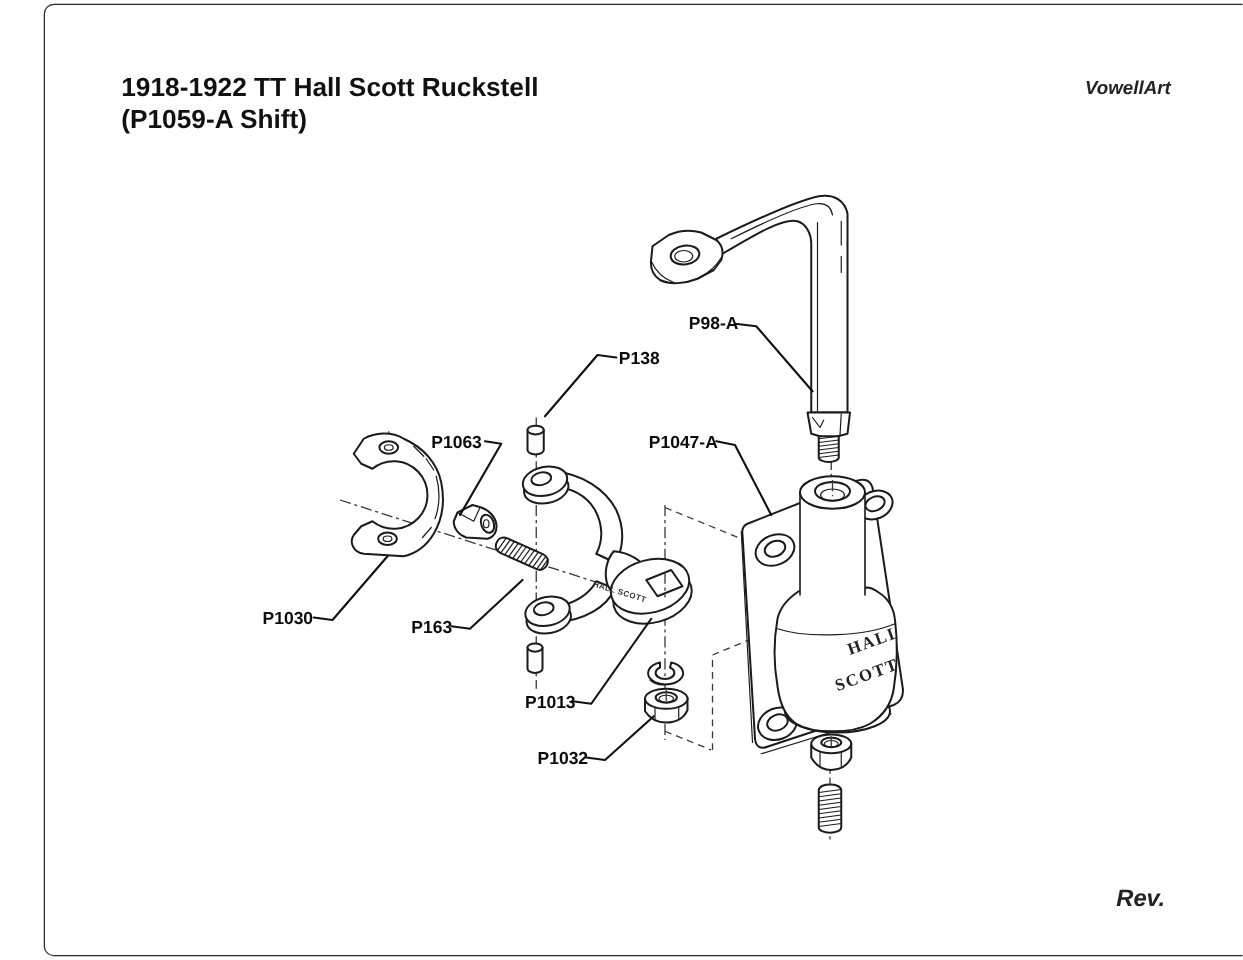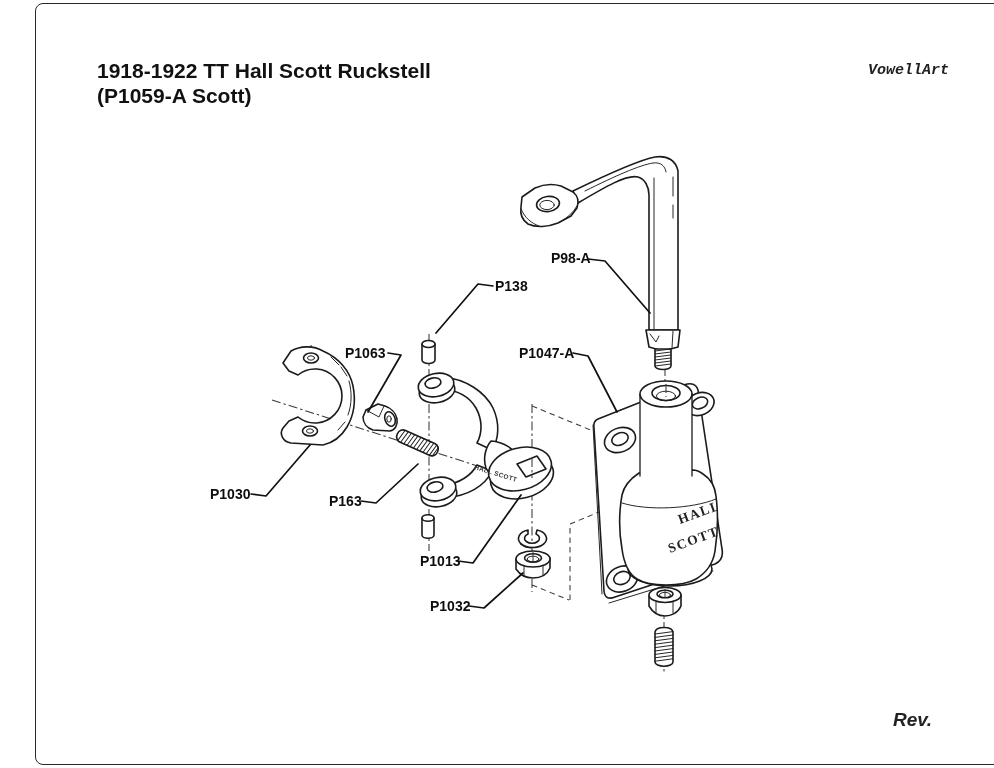--- a/index.html
+++ b/index.html
@@ -3,21 +3,21 @@
 <meta charset="utf-8">
 <style>
   html,body{margin:0;padding:0;background:#fff;}
   .stage{position:relative;width:994px;height:768px;background:#fff;
          font-family:"Liberation Sans",sans-serif;overflow:hidden;margin-left:32px;}
   .frame{position:absolute;left:3px;top:3px;right:3px;bottom:3px;
          border:1.5px solid #2a2a2a;border-radius:8px;}
   .title-block{position:absolute;left:65px;top:58px;
                font-size:21px;font-weight:bold;line-height:25px;color:#111;}
   .artist{position:absolute;left:836px;top:62px;font-size:15px;
-          font-weight:bold;font-style:italic;color:#222;font-family:Liberation Mono, monospace;}
+          font-weight:bold;font-style:italic;color:#222;}
   .rev{position:absolute;left:861px;top:709px;font-size:19px;
        font-weight:bold;font-style:italic;color:#222;}
   svg{position:absolute;left:0;top:0;}
   .part{fill:#fff;stroke:#1b1b1b;stroke-width:1.6;stroke-linejoin:round;stroke-linecap:round;}
   .ln{fill:none;stroke:#1b1b1b;stroke-width:1.3;stroke-linejoin:round;stroke-linecap:round;}
   .thin{stroke-width:0.95;}
   .cl{fill:none;stroke:#3a3a3a;stroke-width:1.05;stroke-dasharray:9 3 2.5 3;}
   .pj{fill:none;stroke:#3a3a3a;stroke-width:1.05;stroke-dasharray:5.5 4;}
   .leader{fill:none;stroke:#111;stroke-width:1.7;stroke-linejoin:round;stroke-linecap:round;}
   .plbl{font:bold 14px "Liberation Sans",sans-serif;fill:#0d0d0d;}
@@ -25,21 +25,21 @@
   .eng2{font:bold 6.4px "Liberation Sans",sans-serif;fill:#333;letter-spacing:.4px;}
 </style>
 </head>
 <body>
 
 <div class="stage">
   <div class="frame"></div>
 
   <div class="title-block">
     <div>1918-1922 TT Hall Scott Ruckstell</div>
-    <div>(P1059-A Scott)</div>
+    <div>(P1059-A Shift)</div>
   </div>
 
   <div class="artist">VowellArt</div>
   <div class="rev">Rev.</div>
 
   <svg width="994" height="768" viewBox="0 0 994 768">
     <defs>
       <clipPath id="bellClip">
         <path d="M 607,473 C 598,479 592,486 590,495 C 587,512 587,532 590,549 C 592,564 597,574 605,579 C 618,587 650,587 664,579 C 674,573 681,564 683,551 C 686,532 686,512 684,496 C 683,487 679,479 671,474 C 667,471 664,470 661,470 Z"></path>
       </clipPath>

